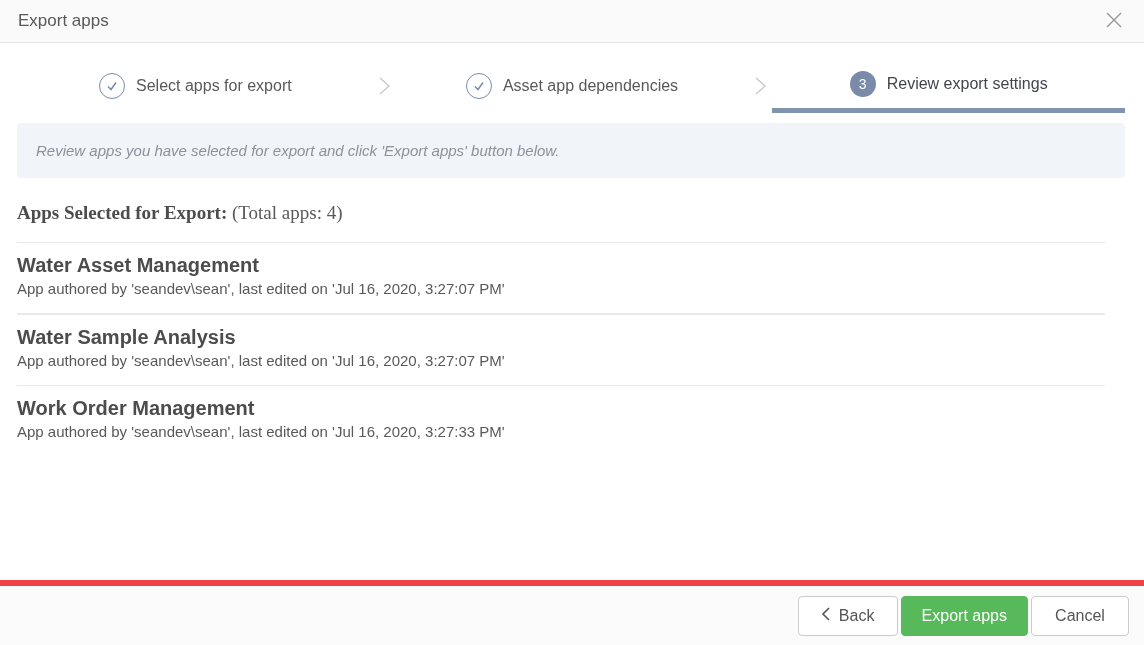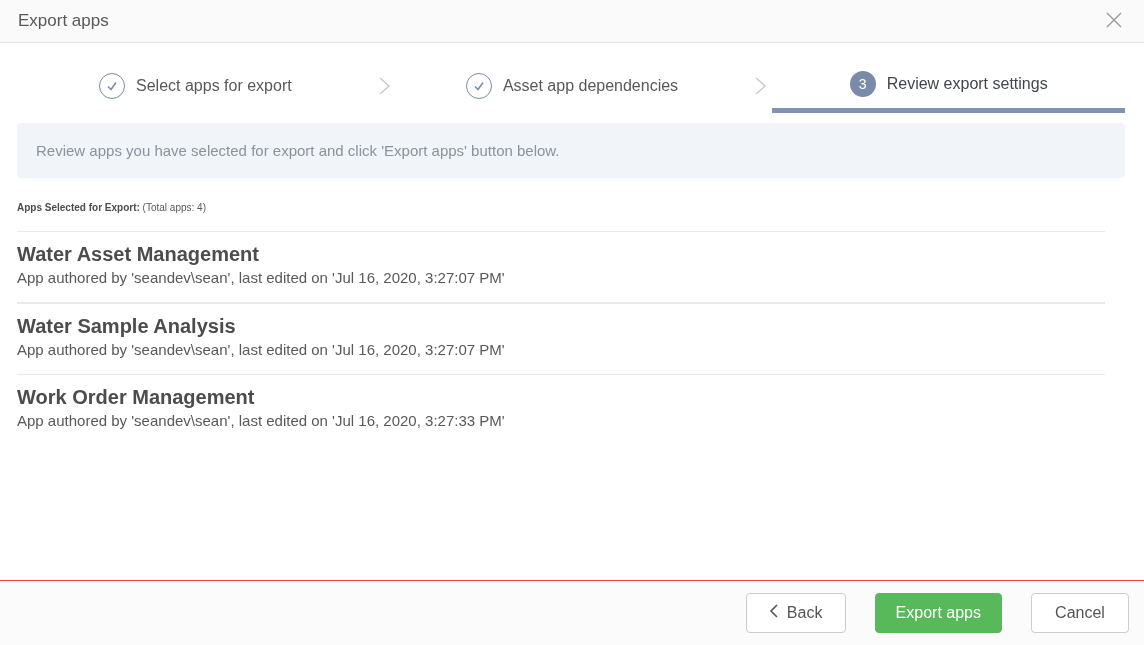--- a/index.html
+++ b/index.html
@@ -72,26 +72,28 @@
   .info-banner {
     margin: 10px 19px 0 17px;
     background: #f1f4f8;
     border-radius: 4px;
     height: 55px;
     display: flex;
     align-items: center;
     padding: 0 19px;
     font-size: 15px;
     color: #8c929c;
+    font-style: italic;
   }
 
   
   .summary {
     margin: 24px 19px 3px 17px;
-    font-size: 10px;
+    font-size: 19px;
+    font-family: Liberation Serif, serif;
   }
   .summary b { color: #4c4c4c; }
   .summary span.total { color: #595959; font-weight: normal; }
 
   
   .app-list { margin: 18px 0 0 0; }
   .divider {
     border: none;
     border-top: 1px solid #e9e9e9;
     margin: 0 39px 0 17px;
@@ -99,25 +101,25 @@
   .app-item { padding: 11px 39px 13px 17px; }
   .app-name { font-size: 20px; font-weight: bold; color: #4c4c4c; line-height: 23px; }
   .app-details { font-size: 15px; color: #595959; line-height: 23px; }
 
   
   .dialog-footer {
     position: absolute;
     left: 0; right: 0; bottom: 0;
     height: 65px;
     background: #fbfbfb;
-    border-top: 1px solid #ef4444;
+    border-top: 6px solid #ef4444;
     display: flex;
     align-items: center;
     justify-content: flex-end;
-    gap: 29px;
+    gap: 3px;
     padding: 0 15px;
   }
   .btn {
     height: 40px;
     border-radius: 4px;
     font-size: 16px;
     font-family: "Liberation Sans", sans-serif;
     display: inline-flex;
     align-items: center;
     justify-content: center;

